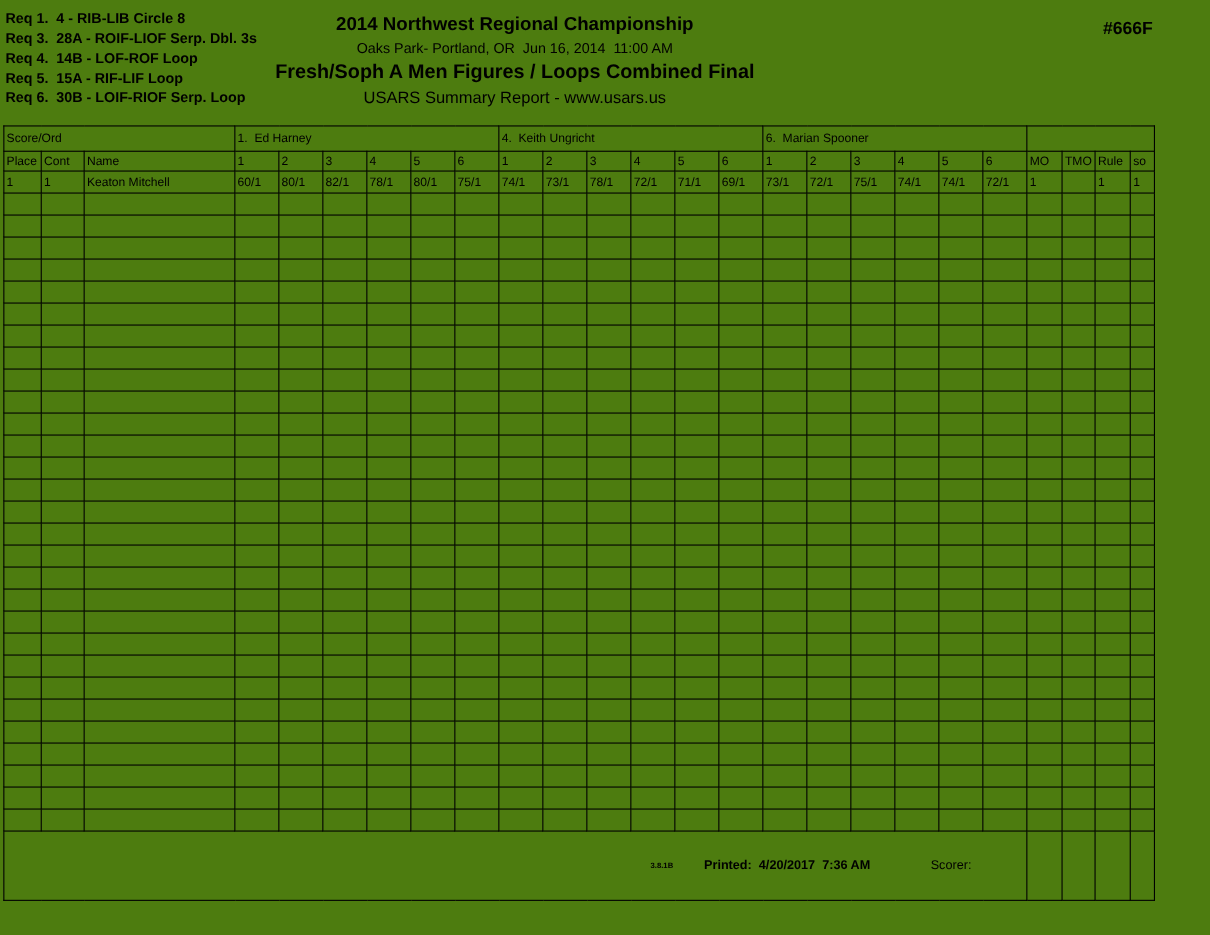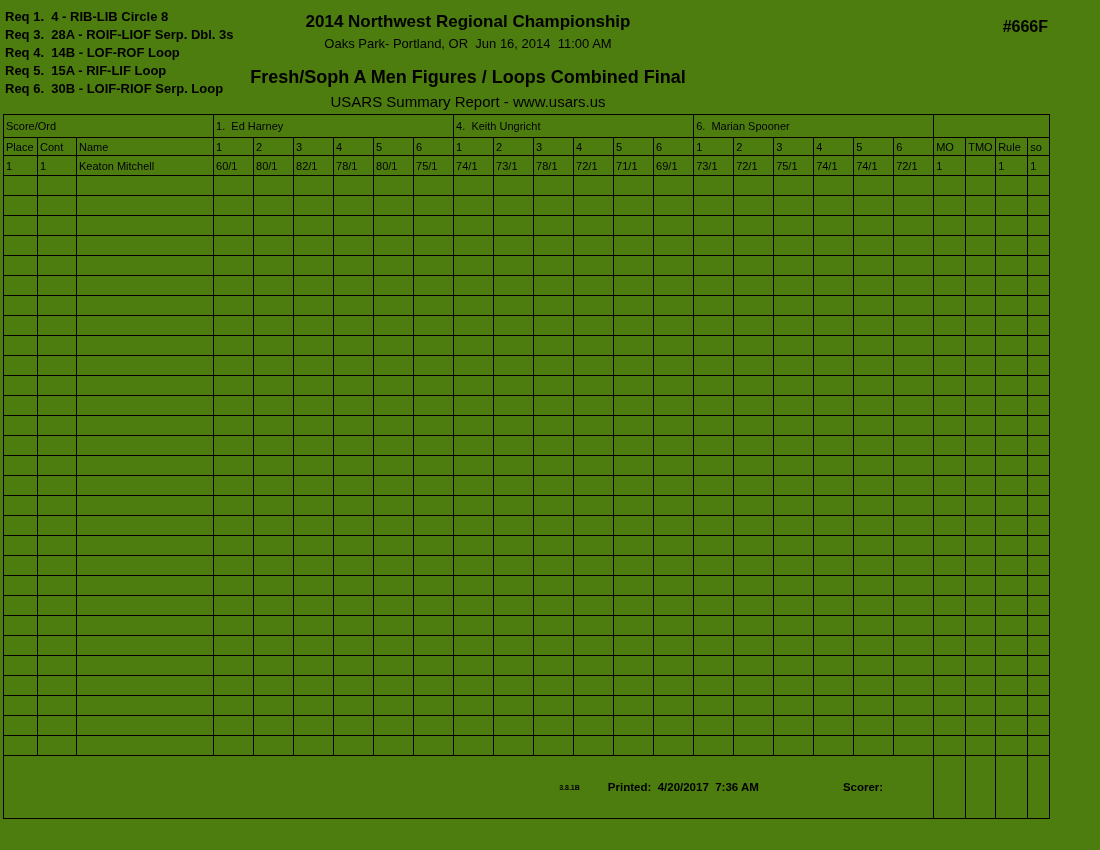--- a/index.html
+++ b/index.html
@@ -11,21 +11,21 @@
   }
   .page { position:absolute; inset:0; background:#4d7c0f; }
 
   
   .req-list { position:absolute; left:5px; top:8px; font-weight:bold; font-size:13px; line-height:18px; white-space:pre; }
 
   
   .title-block { position:absolute; left:0; top:12px; width:936px; text-align:center; }
   .title   { font-size:17px; font-weight:bold; white-space:pre; }
   .venue   { font-size:13px; margin-top:4px; white-space:pre; }
-  .event   { font-size:18px; font-weight:bold; margin-top:16px; white-space:pre; }
+  .event   { font-size:18px; font-weight:bold; margin-top:4px; white-space:pre; }
   .report  { font-size:15px; margin-top:5px; white-space:pre; }
 
   .report-number { position:absolute; right:52px; top:18px; font-size:16px; font-weight:bold; }
 
   
   .score-table { position:absolute; left:3px; top:114px; width:1046px; border-collapse:collapse; table-layout:fixed; }
   .score-table th, .score-table td {
     border:1px solid #000; font-size:11px; font-weight:normal;
     padding:0 2px; height:20px; line-height:12px;
     overflow:hidden; white-space:pre; vertical-align:middle; text-align:left;
@@ -38,21 +38,21 @@
   .bold   { font-weight:bold; }
   .bL3 { border-left:3px solid #000; }
   .bR3 { border-right:3px solid #000; }
   .blank { border:none; }
 
   
   .footer-cell { border:none; }
   .footer-inner { display:flex; justify-content:flex-end; align-items:center; }
   .version { font-size:7px; font-weight:bold; align-self:flex-start; margin-top:2px; margin-right:2px; }
   .printed { font-weight:bold; font-size:11.5px; white-space:pre;padding-left:26px; }
-  .scorer  { font-weight:bold; font-size:11.5px; margin-left:84px; margin-right:48px; white-space:pre; }
+  .scorer  { font-weight:normal; font-size:11.5px; margin-left:55px; margin-right:48px; white-space:pre; }
 </style>
 </head>
 <body>
 
 <div class="page">
 
   <div class="req-list" id="req-list"><div class="req-item">Req 1.  4 - RIB-LIB Circle 8</div><div class="req-item">Req 3.  28A - ROIF-LIOF Serp. Dbl. 3s</div><div class="req-item">Req 4.  14B - LOF-ROF Loop</div><div class="req-item">Req 5.  15A - RIF-LIF Loop</div><div class="req-item">Req 6.  30B - LOIF-RIOF Serp. Loop</div></div>
 
   <div class="title-block">
     <div class="title">2014 Northwest Regional Championship</div>

